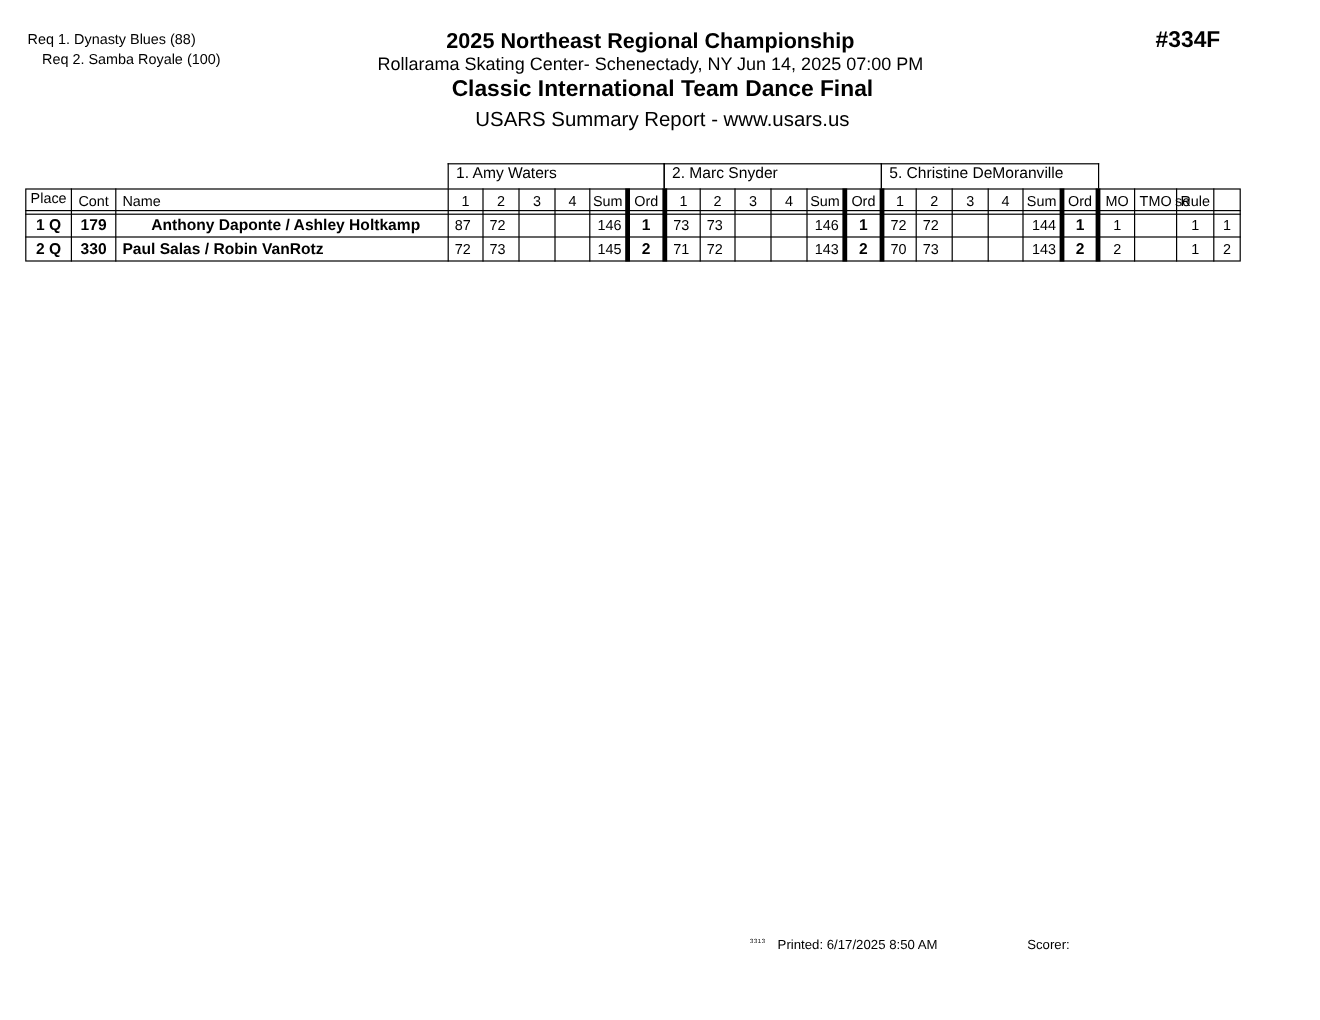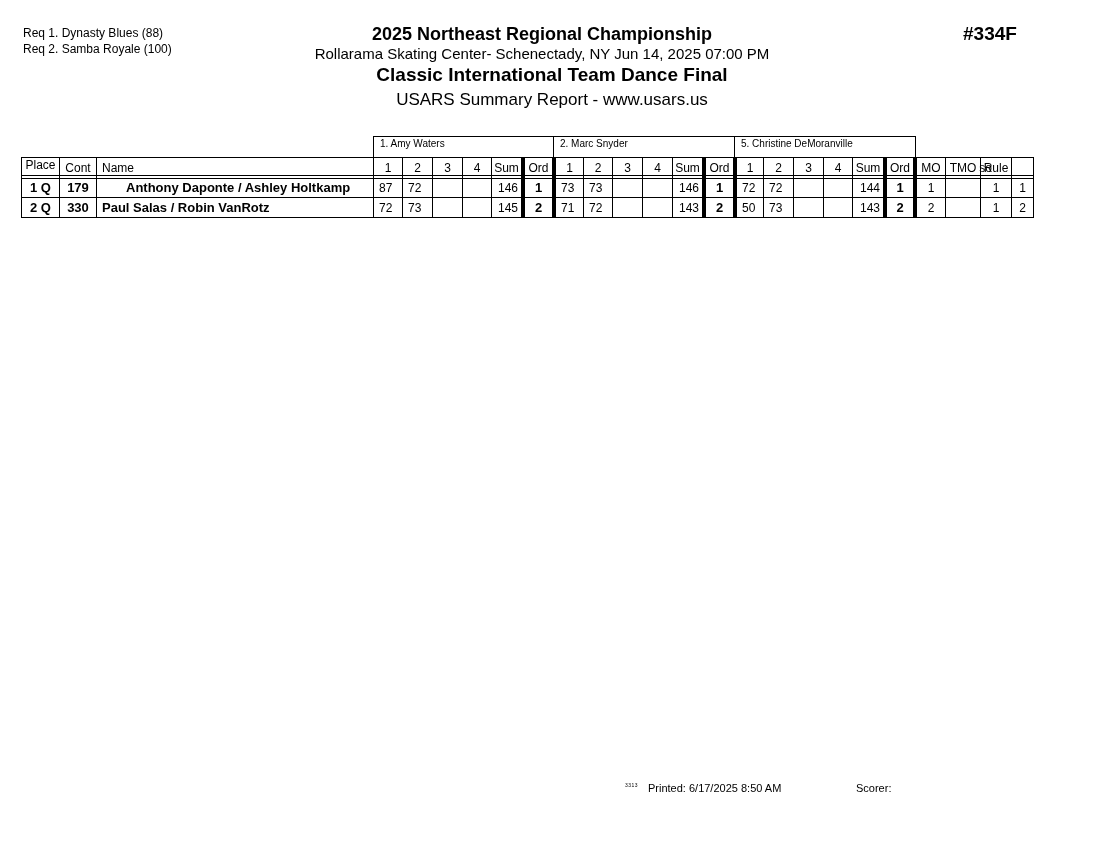--- a/index.html
+++ b/index.html
@@ -1,27 +1,27 @@
 <!DOCTYPE html>
 <html><head>
 <meta charset="utf-8">
 <style>
   html, body { margin:0; padding:0; background:#ffffff; }
   body { width:1100px; height:850px; position:relative; font-family:"Liberation Sans", sans-serif; color:#000; overflow:hidden; }
   .req { position:absolute; left:23px; font-size:12px; line-height:14px; }
   .req1 { top:26px; }
-  .req2 { top:42px; }
+  .req2 { top:42px;margin-left:12px; }
   .hdr { position:absolute; left:0; width:1100px; text-align:center; white-space:nowrap; }
   .title1 { top:24px; font-size:18px; font-weight:bold; left:-8px; }
   .title2 { top:45px; font-size:15px; left:-8px; }
   .title3 { top:64px; font-size:19px; font-weight:bold; left:2px; }
   .title4 { top:90px; font-size:17px; left:2px; }
   .eventno { position:absolute; left:963px; top:23px; font-size:19px; font-weight:bold; }
   .cell { position:absolute; box-sizing:border-box; font-size:12px; line-height:18px; white-space:nowrap; overflow:hidden; }
-  .judgebox { position:absolute; top:136px; height:21px; border:1px solid #000; border-bottom:none; font-size:10px; line-height:14px; padding-left:6px; box-sizing:border-box; }
+  .judgebox { position:absolute; top:136px; height:21px; border:1px solid #000; border-bottom:none; font-size:13px; line-height:14px; padding-left:6px; box-sizing:border-box; }
   .b { font-weight:bold; font-size:13px; }
   .c { text-align:center; }
   .r { text-align:right; padding-right:3px; }
   .l { text-align:left; padding-left:5px; }
   .table-frame { position:absolute; border:1px solid #000; box-sizing:border-box; }
   .hline { position:absolute; height:1px; background:#000; }
   .vline { position:absolute; width:1px; background:#000; }
   .vthick { position:absolute; width:4px; background:#000; }
   .footer { position:absolute; top:782px; font-size:11px; }
   .tiny { font-size:5px; position:absolute; top:782px; left:625px; letter-spacing:0.5px; }
@@ -148,21 +148,21 @@
     <div class="cell r" style="left:492px;top:199px;width:29px;">145</div>
     <div class="cell c b" style="left:525px;top:199px;width:27px;">2</div>
 
     <div class="cell l" style="left:556px;top:199px;width:27px;">71</div>
     <div class="cell l" style="left:584px;top:199px;width:28px;">72</div>
     <div class="cell l" style="left:613px;top:199px;width:29px;"></div>
     <div class="cell l" style="left:643px;top:199px;width:29px;"></div>
     <div class="cell r" style="left:673px;top:199px;width:29px;">143</div>
     <div class="cell c b" style="left:706px;top:199px;width:27px;">2</div>
 
-    <div class="cell l" style="left:737px;top:199px;width:26px;">50</div>
+    <div class="cell l" style="left:737px;top:199px;width:26px;">70</div>
     <div class="cell l" style="left:764px;top:199px;width:29px;">73</div>
     <div class="cell l" style="left:794px;top:199px;width:29px;"></div>
     <div class="cell l" style="left:824px;top:199px;width:28px;"></div>
     <div class="cell r" style="left:853px;top:199px;width:30px;">143</div>
     <div class="cell c b" style="left:887px;top:199px;width:26px;">2</div>
 
     <div class="cell c" style="left:917px;top:199px;width:28px;">2</div>
     <div class="cell c" style="left:946px;top:199px;width:34px;"></div>
     <div class="cell c" style="left:981px;top:199px;width:30px;">1</div>
     <div class="cell c" style="left:1012px;top:199px;width:21px;">2</div>

